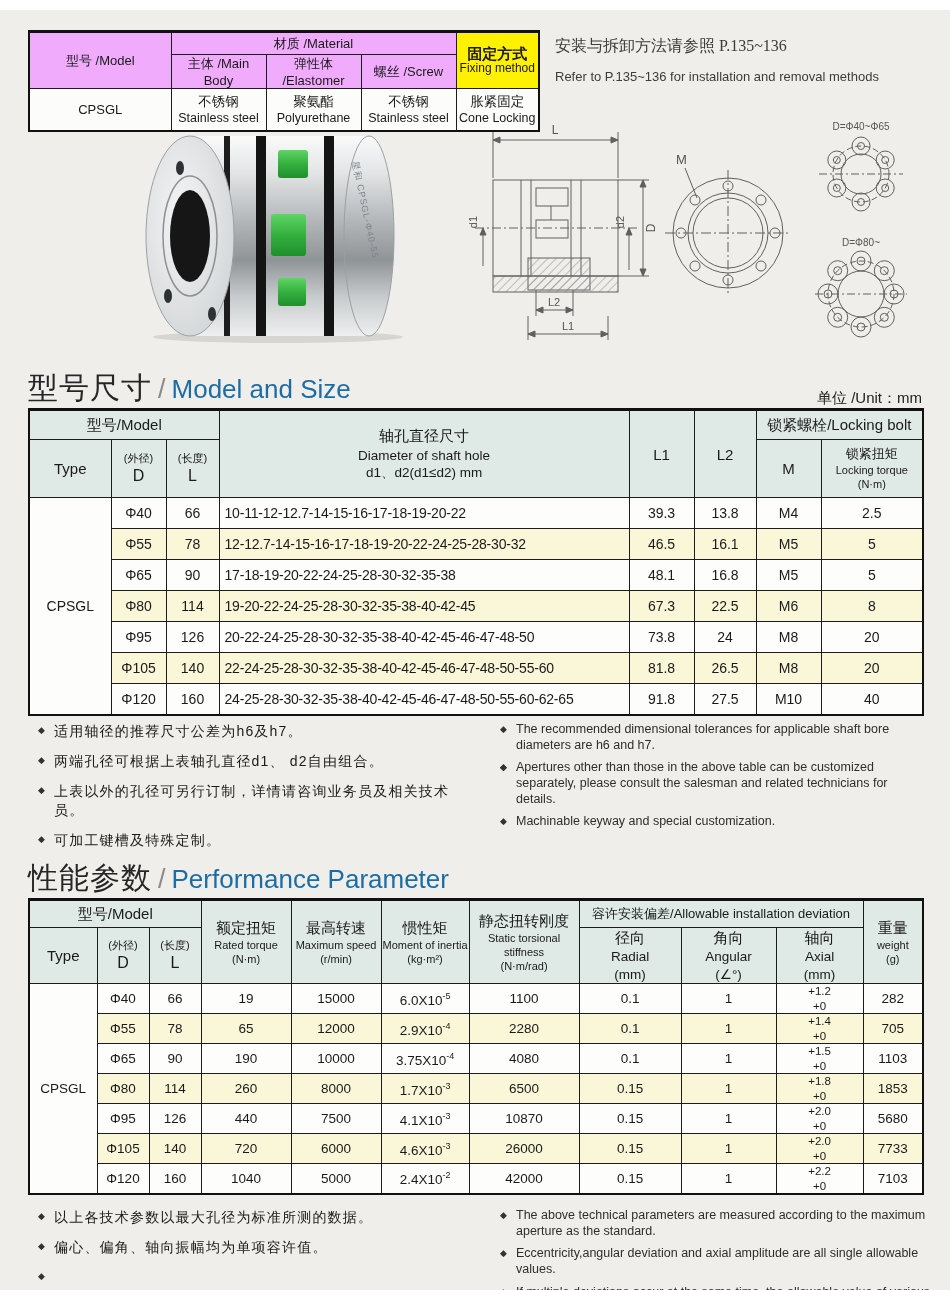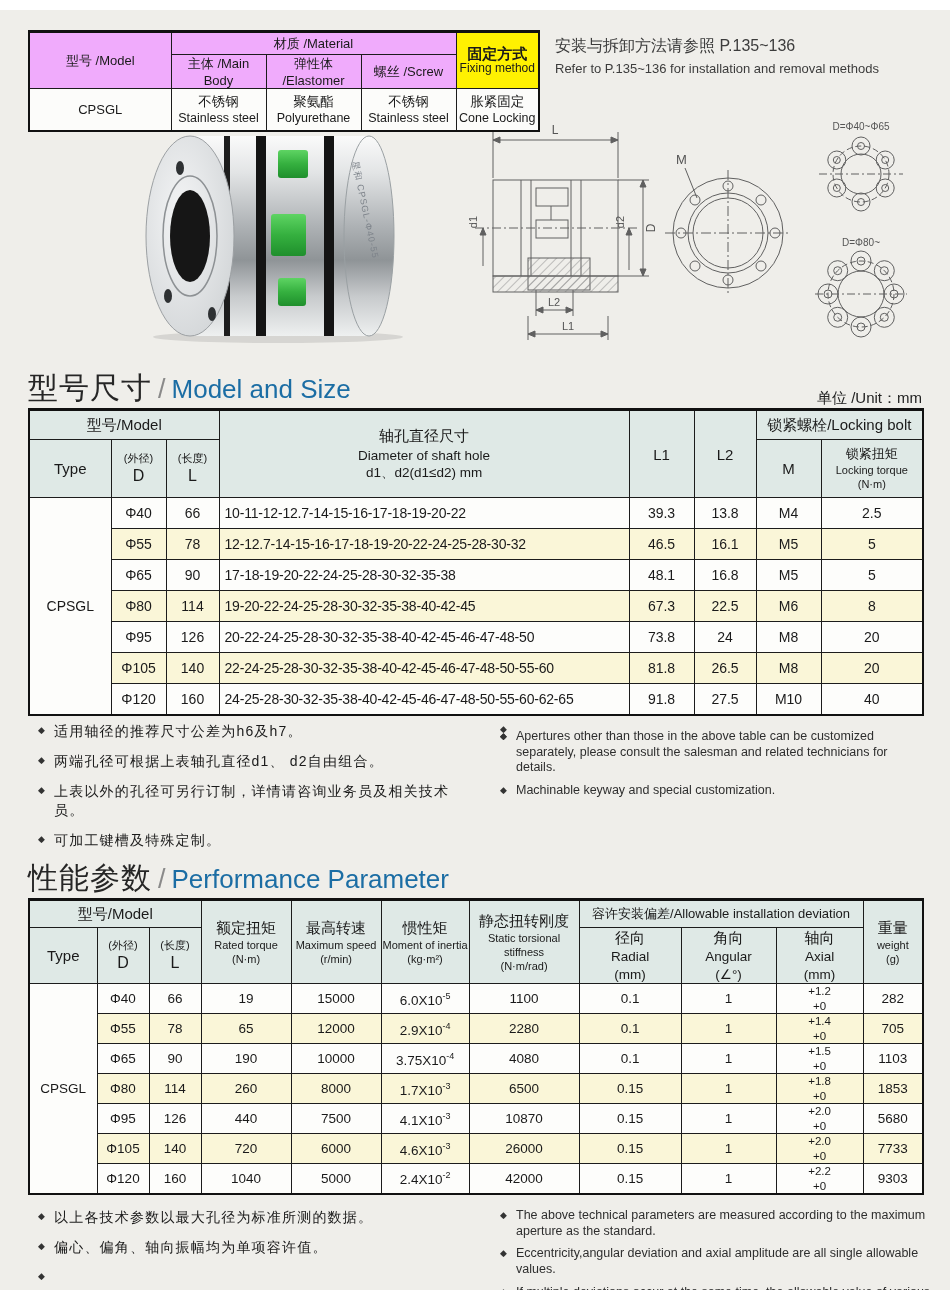--- a/index.html
+++ b/index.html
@@ -26,21 +26,21 @@
   .mat-h2 { height:23px; font-size:12px;margin-left:12px; }
   .mat-data td { height:42px; background:#fcfcfa; }
   .mat-data .zh { font-size:13.5px; display:block; }
   .mat-data .en { font-size:12.5px; display:block; }
   .mat-fix-head { line-height:1.15; }
   .mat-fix-head .zh { font-size:15px; font-weight:bold; display:block; }
   .mat-fix-head .en { font-size:12px; display:block; }
 
   
   .install-note { position:absolute; left:555px; top:36px; color:#3c3c3c; }
-  .install-note .zh { font-size:16px; display:block; margin-bottom:4px; }
+  .install-note .zh { font-size:16px; display:block; margin-bottom:12px;font-family:Liberation Serif, serif; }
   .install-note .en { font-size:13px; display:block; }
 
   
   .draw-strip { position:absolute; left:28px; top:118px; width:894px; height:232px; }
   .photo-svg { position:absolute; left:100px; top:10px; }
   .lineart-svg { position:absolute; left:405px; top:0; }
   svg text { font-family:"Liberation Sans","DejaVu Sans",sans-serif; }
 
   
   .sec-title { position:absolute; left:28px; width:894px; height:42px;margin-top:6px; }
@@ -414,21 +414,21 @@
     </tbody>
   </table>
 
   <ul class="notes notes-zh notes-zh-1">
     <li><span class="blt">◆</span><span>适用轴径的推荐尺寸公差为h6及h7。</span></li>
     <li><span class="blt">◆</span><span>两端孔径可根据上表轴孔直径d1、 d2自由组合。</span></li>
     <li><span class="blt">◆</span><span>上表以外的孔径可另行订制，详情请咨询业务员及相关技术员。</span></li>
     <li><span class="blt">◆</span><span>可加工键槽及特殊定制。</span></li>
   </ul>
   <ul class="notes notes-en notes-en-1">
-    <li><span class="blt">◆</span></li>
+    <li><span class="blt">◆</span><span>The recommended dimensional tolerances for applicable shaft bore diameters are h6 and h7.</span></li>
     <li><span class="blt">◆</span></li>
     <li><span class="blt">◆</span><span>Apertures other than those in the above table can be customized separately, please consult the salesman and related technicians for details.</span></li>
     <li><span class="blt">◆</span><span>Machinable keyway and special customization.</span></li>
   </ul>
 
   <div class="sec-title" style="top:852px;">
     <span class="t-zh">性能参数</span><span class="t-sep">/</span><span class="t-en">Performance Parameter</span>
   </div>
 
   <table class="big-table perf-table">
@@ -600,21 +600,21 @@
         <td>1040</td>
         <td>5000</td>
         <td><span>2.4X10</span><sup>-2</sup></td>
         <td>42000</td>
         <td>0.15</td>
         <td>1</td>
         <td class="axial-cell">
             <div>+2.2</div>
             <div>+0</div>
           </td>
-        <td>9303</td>
+        <td>7103</td>
       </tr>
     </tbody>
   </table>
 
   <ul class="notes notes-zh notes-zh-2">
     <li><span class="blt">◆</span><span>以上各技术参数以最大孔径为标准所测的数据。</span></li>
     <li><span class="blt">◆</span><span>偏心、偏角、轴向振幅均为单项容许值。</span></li>
     <li><span class="blt">◆</span></li>
   </ul>
   <ul class="notes notes-en notes-en-2">

